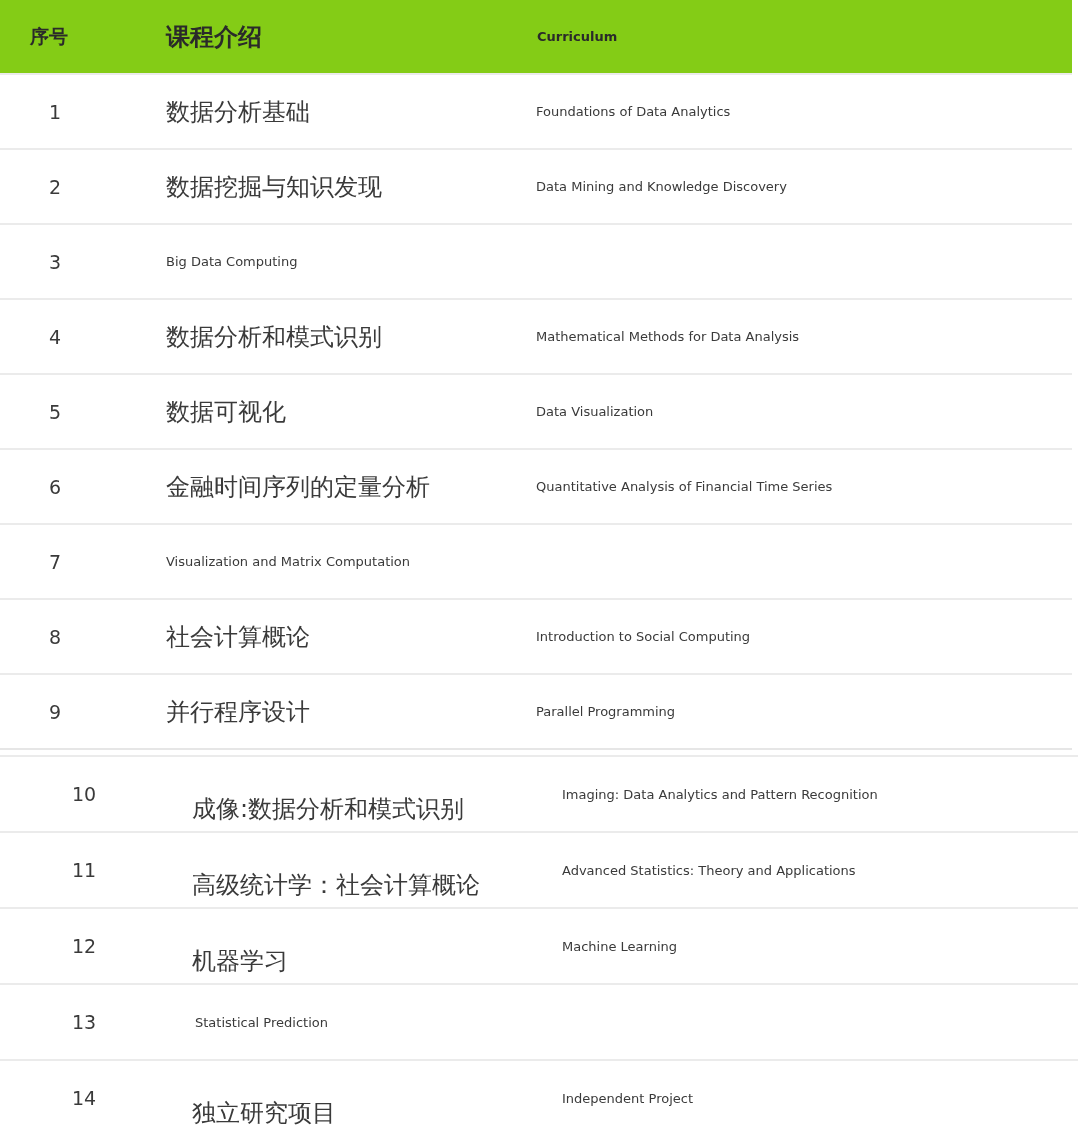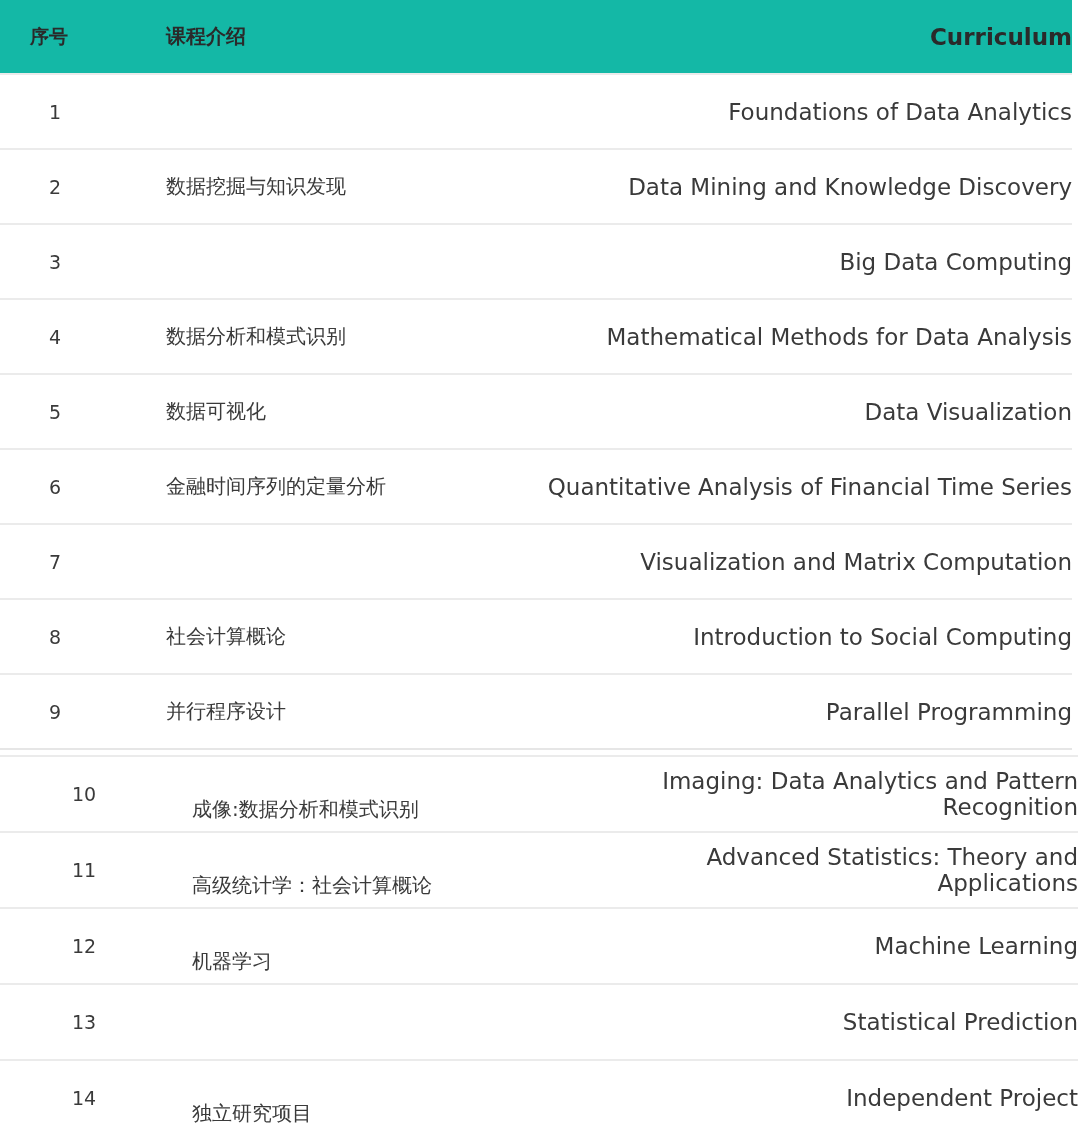--- a/index.html
+++ b/index.html
@@ -2,45 +2,46 @@
 <html><head>
 <meta charset="utf-8">
 <style>
   html, body { margin: 0; padding: 0; background: #ffffff; }
   body { width: 1080px; height: 1131px; overflow: hidden; position: relative;
          font-family: "DejaVu Sans", "Liberation Sans", sans-serif; color: #3a3a3a; }
   .tbl { position: absolute; left: 0; width: 1072px; }
   .tbl1 { top: 0; }
   .tbl2 { top: 755px; width: 1078px; border-top: 2px solid #ebebeb; }
   .row { display: flex; align-items: center; border-bottom: 2px solid #ebebeb; box-sizing: border-box; }
-  .hdr { height: 75px; background: #14b8a6; font-weight: bold; color: #2a2a2a; }
+  .hdr { height: 75px; background: #84cc16; font-weight: bold; color: #2a2a2a; }
   .r1 { height: 75px; }
   .r2 { height: 76px; padding-left: 29px; }
   .c-no { width: 110px; text-align: center; font-size: 19px; box-sizing: border-box; }
   .hdr .c-no { width: 98px; }
-  .c-cn { width: 314px; font-size: 20px; padding-left: 56px; box-sizing: content-box; }
+  .c-cn { width: 314px; font-size: 24px; padding-left: 56px; box-sizing: content-box; }
   .hdr .c-cn { padding-left: 68px; }
   .tbl2 .c-cn { padding-left: 53px; margin-top: 30px; }
-  .c-en { flex: 1; font-size: 23px; padding-left: 56px; text-align: right; }
+  .c-en { flex: 1; font-size: 13px; padding-left: 56px; }
   .hdr .c-en { padding-left: 57px; }
   .tbl1 .r1 .c-cn { width: 314px; }
   .tbl1 .r1:last-child { border-bottom: 2px solid #e6e6e6; }
 </style>
 </head>
 <body>
 
 <div class="tbl tbl1">
   <div class="row hdr">
     <div class="c-no">序号</div>
     <div class="c-cn">课程介绍</div>
     <div class="c-en">Curriculum</div>
   </div>
   <div id="part1-body">
       <div class="row r1">
         <div class="c-no">1</div>
+        <div class="c-cn">数据分析基础</div>
         <div class="c-en">Foundations of Data Analytics</div>
       </div>
       <div class="row r1">
         <div class="c-no">2</div>
         <div class="c-cn">数据挖掘与知识发现</div>
         <div class="c-en">Data Mining and Knowledge Discovery</div>
       </div>
       <div class="row r1">
         <div class="c-no">3</div>
         <div class="c-en">Big Data Computing</div>

